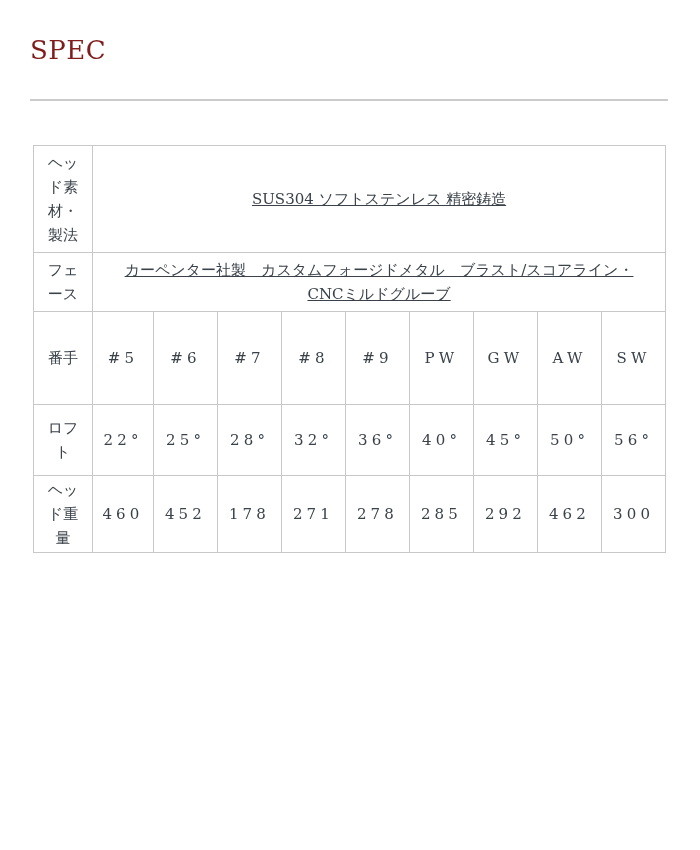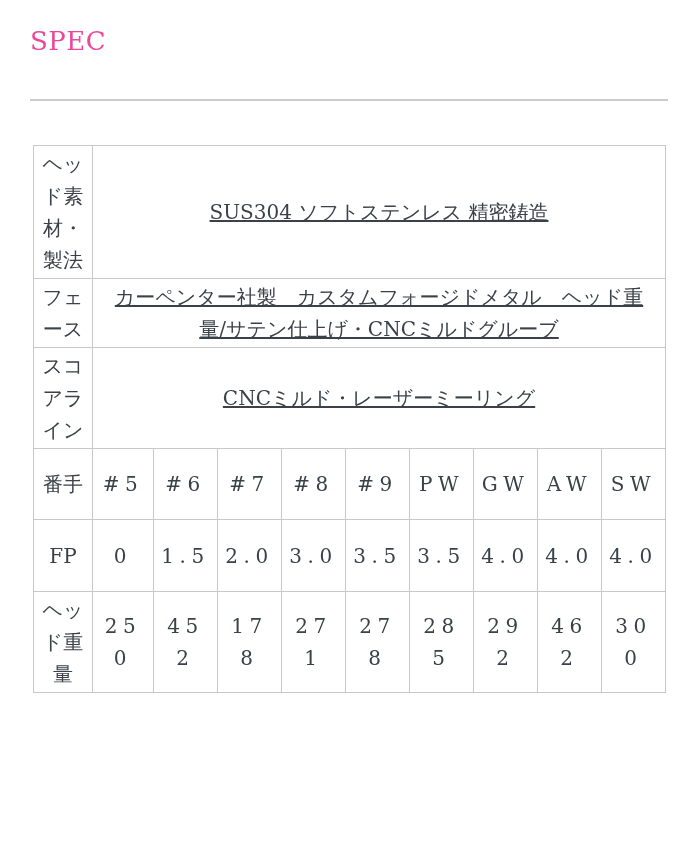--- a/index.html
+++ b/index.html
@@ -36,21 +36,21 @@
     left: 33px;
     top: 145px;
     width: 632px;
     border-collapse: collapse;
     table-layout: fixed;
   }
   .spec-table td {
     border: 1px solid #c8c8c8;
     text-align: center;
     vertical-align: middle;
-    font-size: 20px;
+    font-size: 15px;
     line-height: 1.6;
     padding: 2px 6px;
     word-break: break-word;
   }
   .spec-table td.label {
     padding: 2px 8px;
     word-break: break-all;
   }
   .spec-table td.merged {
     padding: 2px 18px;
@@ -65,21 +65,21 @@
   .spec-table tr:nth-child(3) td { height: 93px; }
   .spec-table tr:nth-child(4) td { height: 71px; }
   .spec-table tr:nth-child(5) td { height: 72px; }
   .spec-table tr:nth-child(6) td { height: 71px; }
   .spec-table tr:nth-child(7) td { height: 70px; }
   .spec-table tr:nth-child(8) td { height: 122px; }
 </style>
 </head>
 <body>
 
-<h1 class="page-title" style="color: #ec4899;">SPEC</h1>
+<h1 class="page-title" style="color: #7f1d1d; margin-top: 9px;">SPEC</h1>
 
 <div class="divider"></div>
 
 <table class="spec-table">
   <colgroup>
     <col style="width:59px">
     <col style="width:61px">
     <col style="width:64px">
       <col style="width:64px">
       <col style="width:64px">
@@ -89,53 +89,49 @@
       <col style="width:64px">
       <col style="width:64px">
   </colgroup>
   <tbody>
     <tr>
       <td class="label">ヘッド素材・製法</td>
       <td class="merged" colspan="9">SUS304 ソフトステンレス 精密鋳造</td>
     </tr>
     <tr>
       <td class="label">フェース</td>
-      <td class="merged" colspan="9">カーペンター社製　カスタムフォージドメタル　ヘッド重量/サテン仕上げ・CNCミルドグルーブ</td>
-    </tr>
-    <tr>
-      <td class="label">スコアライン</td>
-      <td class="merged" colspan="9">CNCミルド・レーザーミーリング</td>
+      <td class="merged" colspan="9">カーペンター社製　カスタムフォージドメタル　ブラスト/スコアライン・CNCミルドグルーブ</td>
     </tr>
   <tr>
         <td class="label">番手</td>
         <td class="num">#5</td>
         <td class="num">#6</td>
         <td class="num">#7</td>
         <td class="num">#8</td>
         <td class="num">#9</td>
         <td class="num">PW</td>
         <td class="num">GW</td>
         <td class="num">AW</td>
         <td class="num">SW</td>
       </tr>
       <tr>
-        <td class="label">FP</td>
-        <td class="num">0</td>
-        <td class="num">1.5</td>
-        <td class="num">2.0</td>
-        <td class="num">3.0</td>
-        <td class="num">3.5</td>
-        <td class="num">3.5</td>
-        <td class="num">4.0</td>
-        <td class="num">4.0</td>
-        <td class="num">4.0</td>
+        <td class="label">ロフト</td>
+        <td class="num">22°</td>
+        <td class="num">25°</td>
+        <td class="num">28°</td>
+        <td class="num">32°</td>
+        <td class="num">36°</td>
+        <td class="num">40°</td>
+        <td class="num">45°</td>
+        <td class="num">50°</td>
+        <td class="num">56°</td>
       </tr>
       <tr>
         <td class="label">ヘッド重量</td>
-        <td class="num">250</td>
+        <td class="num">460</td>
         <td class="num">452</td>
         <td class="num">178</td>
         <td class="num">271</td>
         <td class="num">278</td>
         <td class="num">285</td>
         <td class="num">292</td>
         <td class="num">462</td>
         <td class="num">300</td>
       </tr>
     </tbody>

